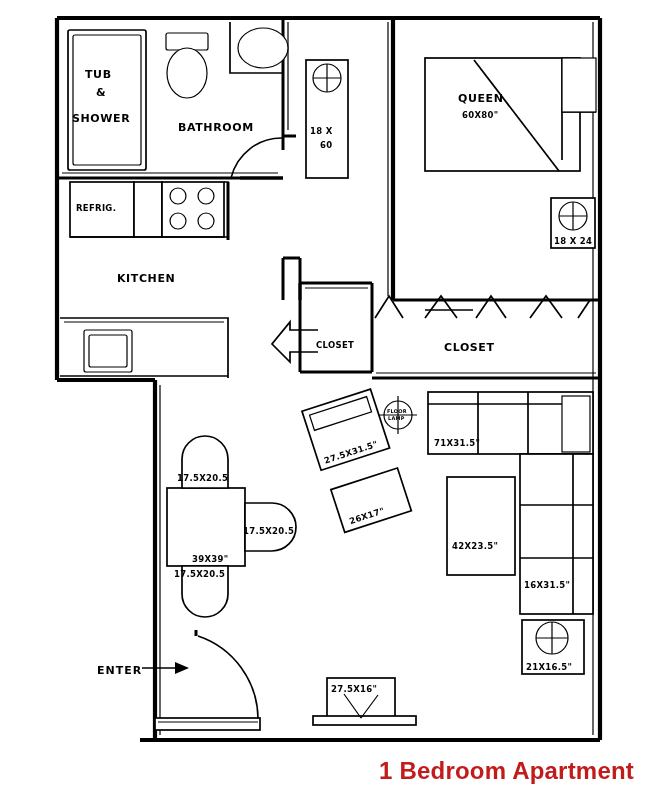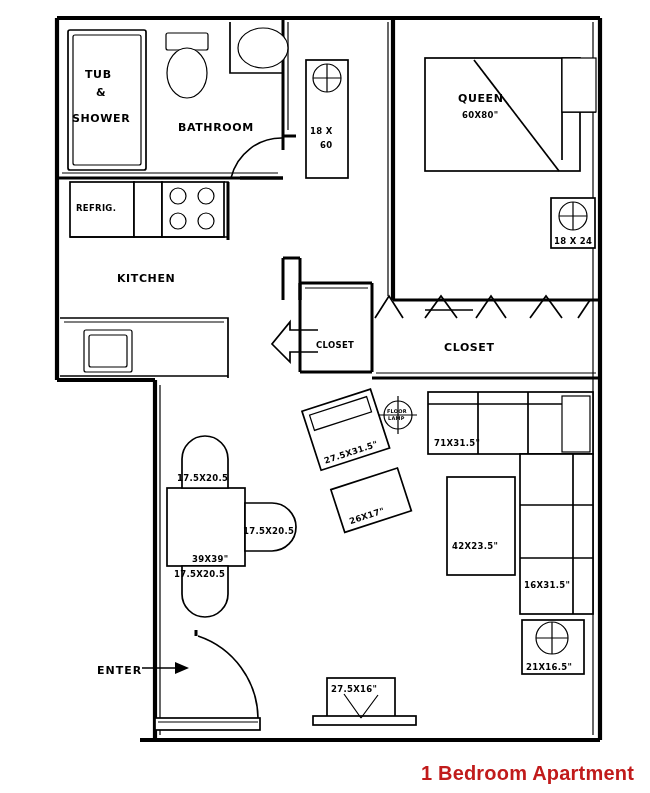--- a/index.html
+++ b/index.html
@@ -49,21 +49,21 @@
     position: absolute;
     left: 0;
     bottom: 8px;
     width: 650px;
     text-align: right;
     padding-right: 16px;
     box-sizing: border-box;
   }
   #title-text {
     font-family: "Liberation Sans", sans-serif;
-    font-size: 20px;
+    font-size: 24px;
     font-weight: bold;
     color: #c11b1b;
     letter-spacing: 0.2px;
   }
 </style>
 </head>
 <body>
 
 <div id="plan-wrap">
 

